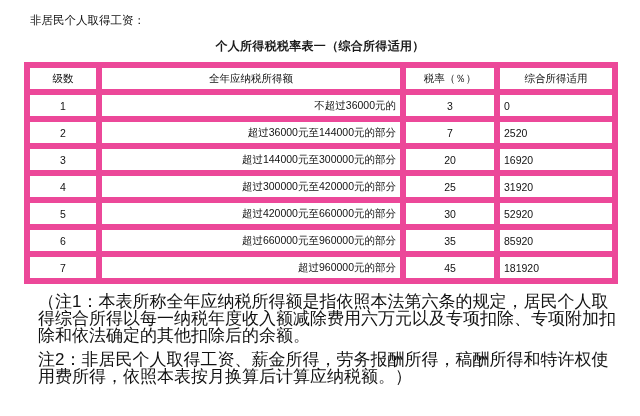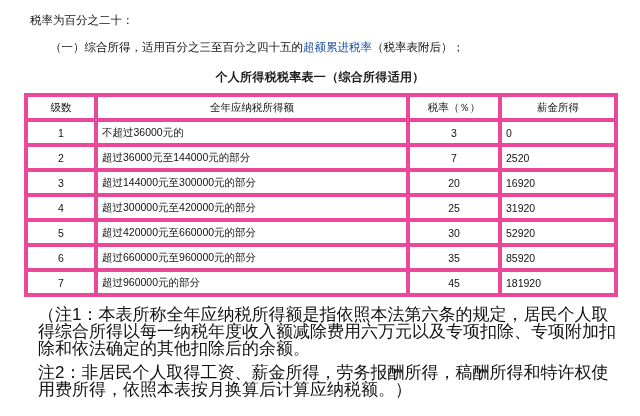--- a/index.html
+++ b/index.html
@@ -54,67 +54,64 @@
     letter-spacing: 0.3px;
   }
   table.rates {
     width: 594px;
     margin: 0 auto;
     border-collapse: collapse;
     font-size: 10.5px;
     table-layout: fixed;
   }
   table.rates th, table.rates td {
-    border: 4px solid #ec4899;
+    border: 6px solid #ec4899;
     height: 21px;
     padding: 0 4px;
     font-weight: normal;
     color: #111;
   }
   table.rates thead th {
     text-align: center;
     background: #fff;
   }
   .c-level { width: 58px; text-align: center; }
-  .c-amount { text-align: left; }
+  .c-amount { text-align: right; }
   .c-rate { width: 80px; text-align: center; }
   .c-deduct { width: 104px; text-align: left; padding-left: 6px; }
   .notes {
     margin: 9px 0 0 0;
   }
   .note {
     font-size: 17px;
     line-height: 17px;
     margin: 0 0 7px 0;
     padding-left: 14px;
     color: #111;
   }
 </style>
 </head>
 <body>
 
 <div class="page">
 
-  <p class="lead">税率为百分之二十：</p>
+  <p class="lead">非居民个人取得工资：</p>
 
-  <p class="clause">
-    <span>（一）综合所得，适用百分之三至百分之四十五的</span><span class="lnk-b">超额累进税率</span><span>（税率表附后）；</span>
-  </p>
 
 
 
   <div class="tbl-title">个人所得税税率表一（综合所得适用）</div>
 
   <table class="rates">
     <thead>
       <tr>
         <th class="c-level">级数</th>
         <th class="c-amount">全年应纳税所得额</th>
         <th class="c-rate">税率（％）</th>
-        <th class="c-deduct">薪金所得</th>
+        <th class="c-deduct">综合所得适用</th>
       </tr>
     </thead>
     <tbody>
       <tr>
         <td class="c-level">1</td>
         <td class="c-amount">不超过36000元的</td>
         <td class="c-rate">3</td>
         <td class="c-deduct">0</td>
       </tr>
       <tr>

